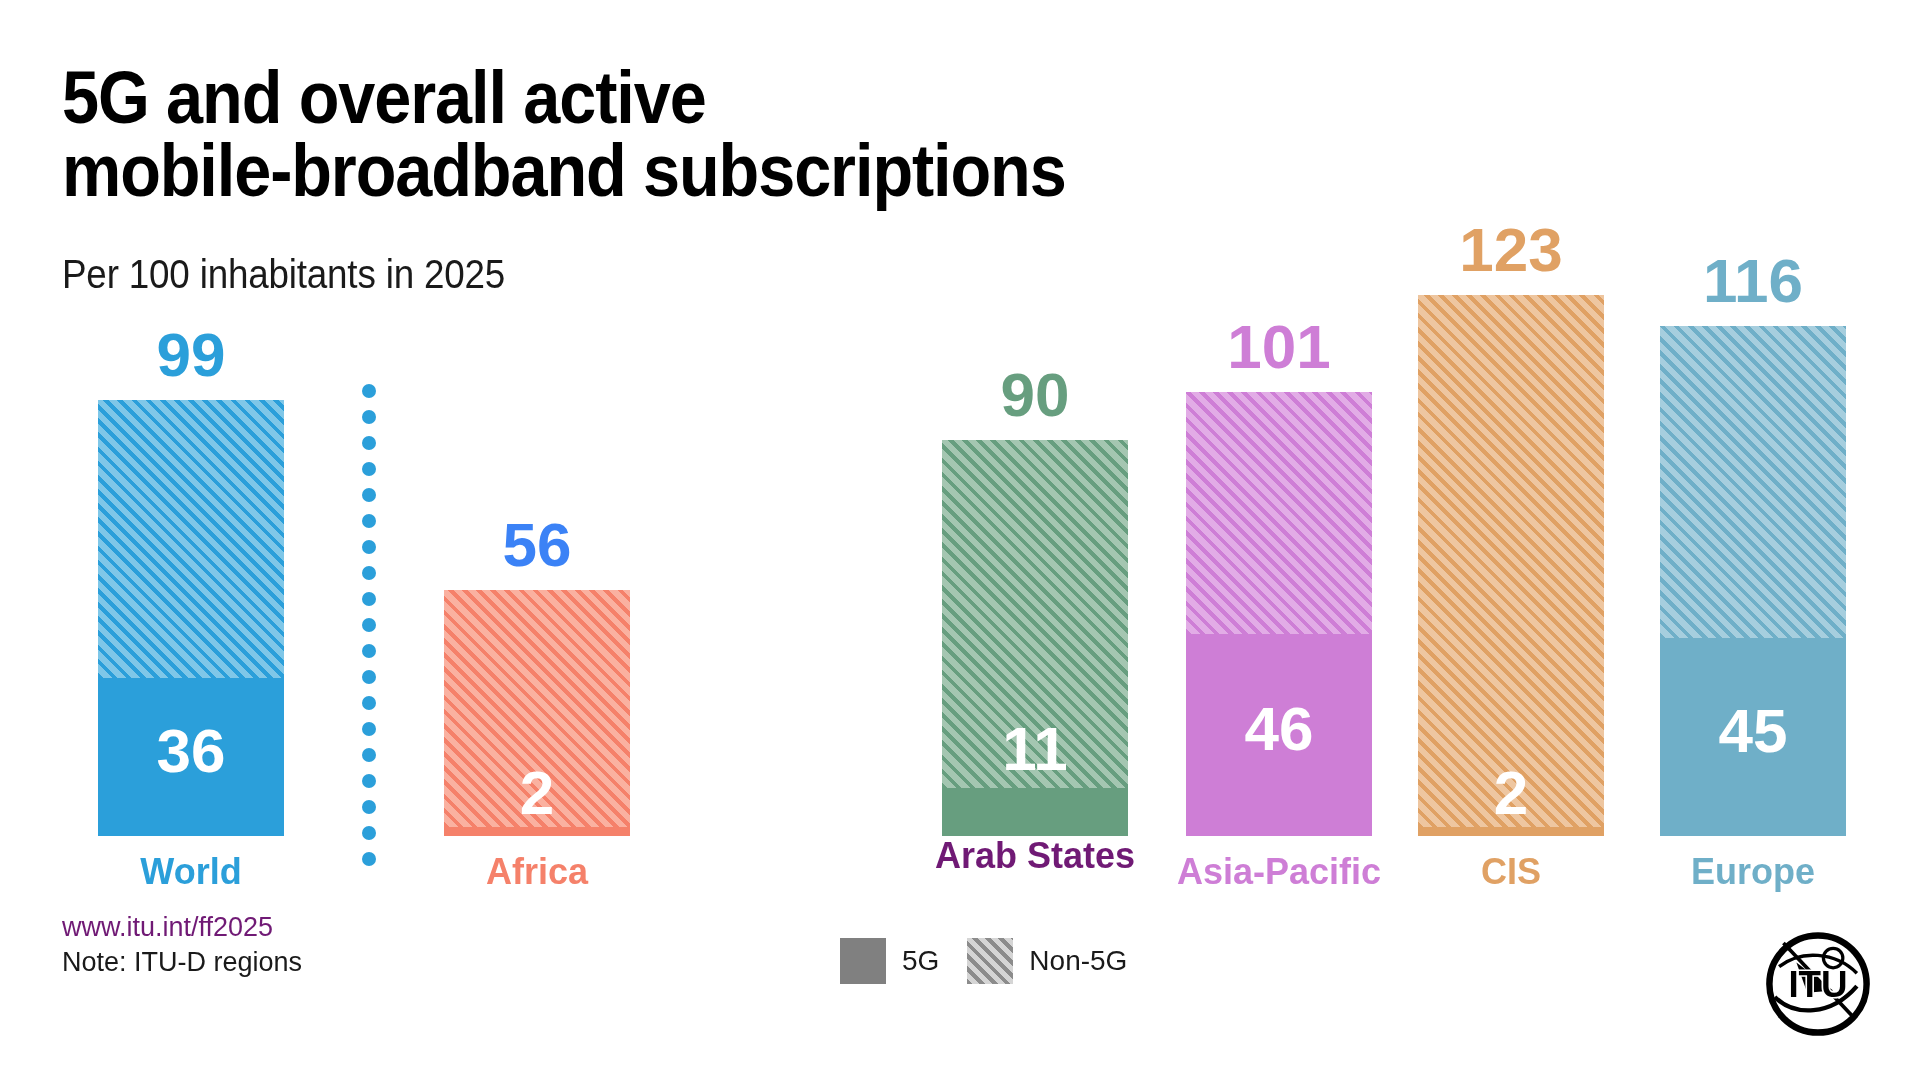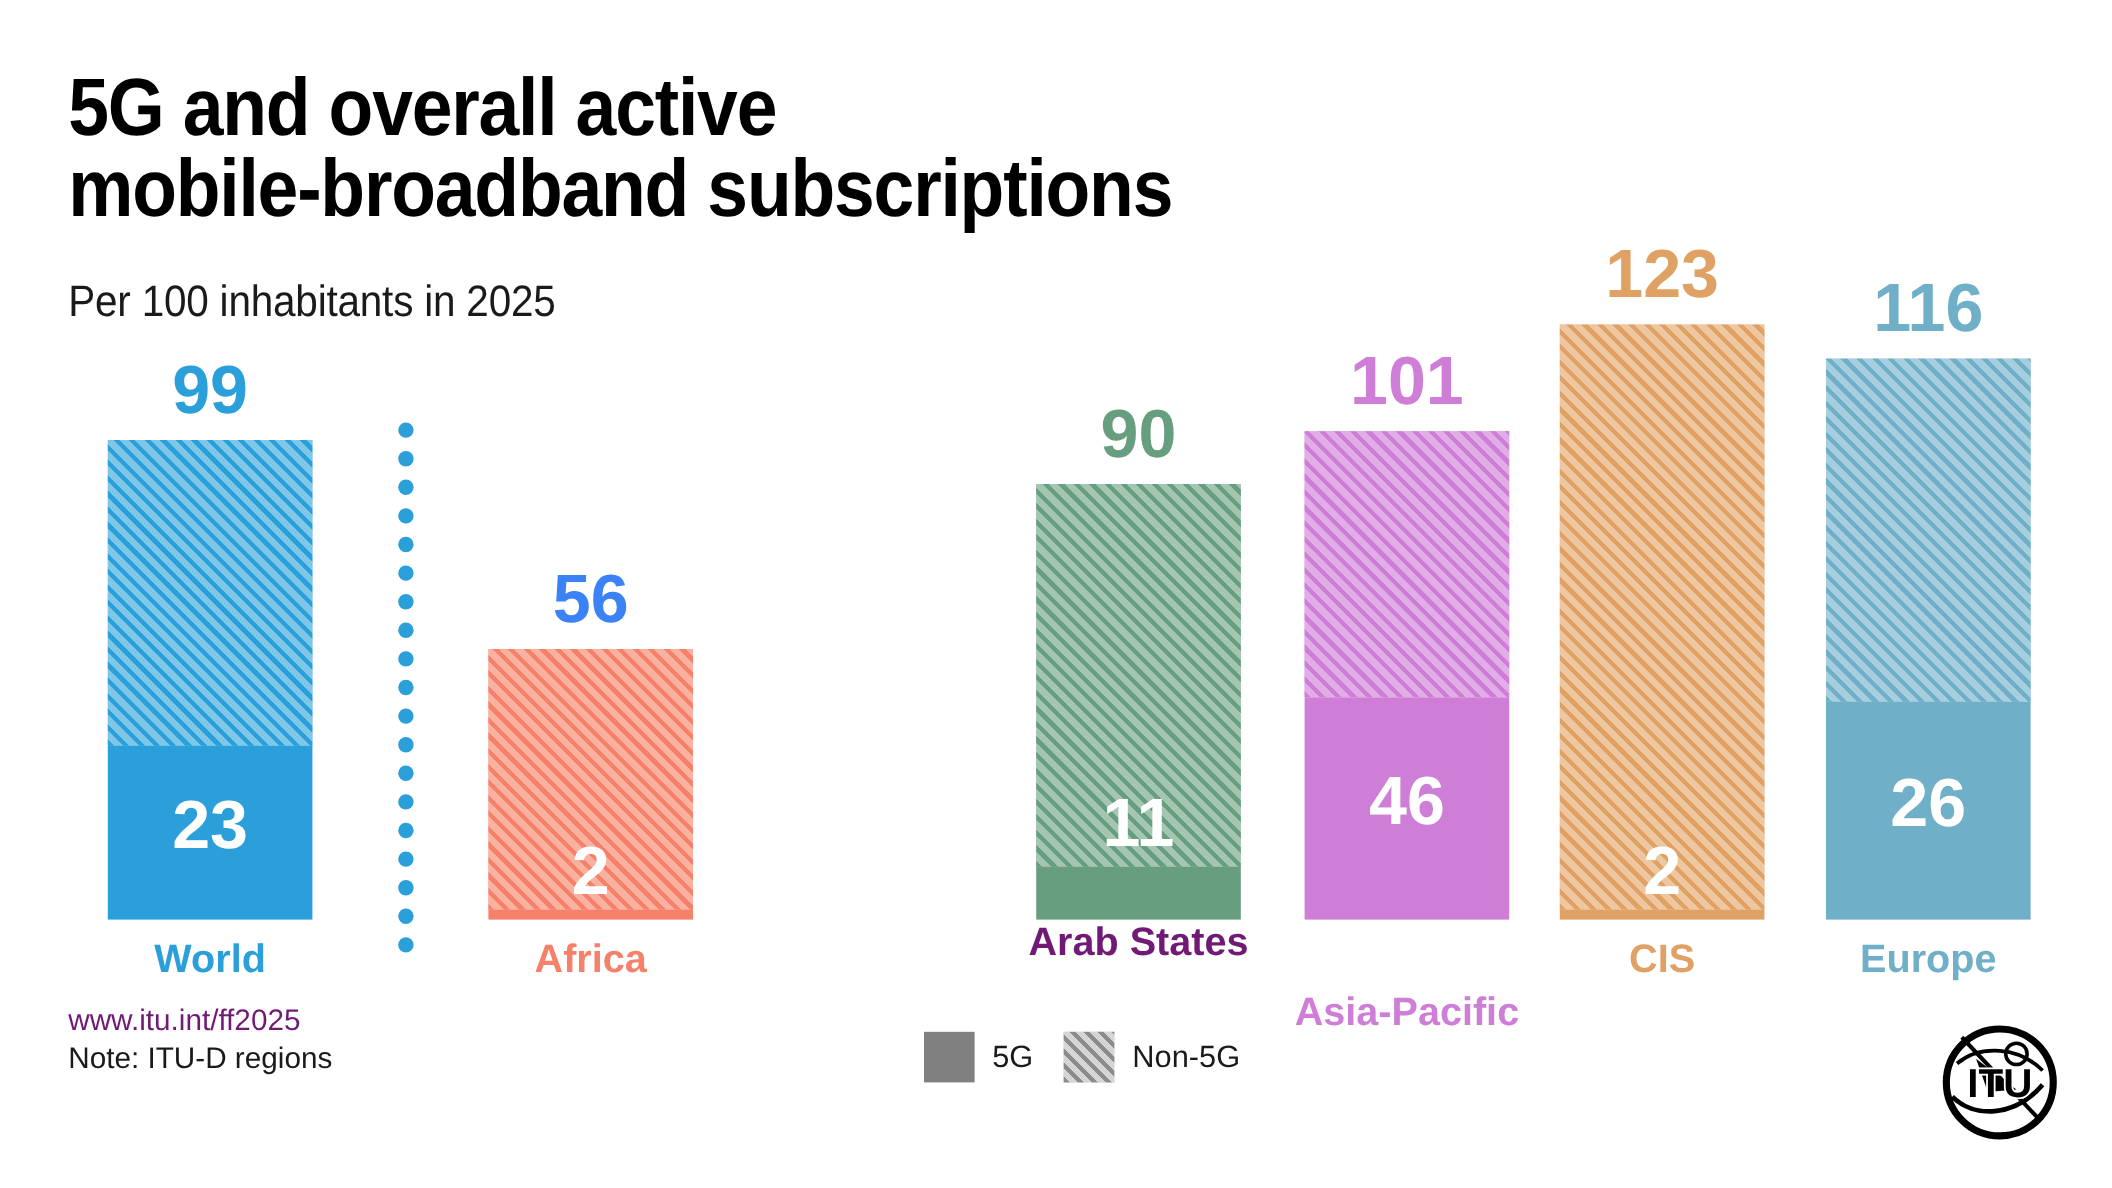--- a/index.html
+++ b/index.html
@@ -112,21 +112,21 @@
         <span class="dot" style="top: 416px; background-color: rgb(43, 159, 218);"></span>
         <span class="dot" style="top: 442px; background-color: rgb(43, 159, 218);"></span>
         <span class="dot" style="top: 468px; background-color: rgb(43, 159, 218);"></span>
       </div>
   <div class="bar-group" style="left: 98px; width: 186px; top: 0px; height: 1080px;">
         <div class="bar-stack" style="left: 0px; top: 400.4px; width: 186px; height: 435.6px;">
           <div class="seg seg-nonfive" style="height: 277.2px; background-color: rgb(127, 199, 232); background-image: repeating-linear-gradient(45deg, rgb(43, 159, 218) 0px, rgb(43, 159, 218) 4px, rgb(127, 199, 232) 4px, rgb(127, 199, 232) 10px);"></div>
           <div class="seg seg-five" style="height: 158.4px; background-color: rgb(43, 159, 218);"></div>
         </div>
         <div class="total-label" style="color: rgb(43, 159, 218); top: 324.4px;">99</div>
-        <div class="five-label" style="top: 719.8px;">23</div>
+        <div class="five-label" style="top: 719.8px;">36</div>
         <div class="cat-label" style="color: rgb(43, 159, 218); top: 854px;">World</div>
       </div>
       <div class="bar-group" style="left: 444px; width: 186px; top: 0px; height: 1080px;">
         <div class="bar-stack" style="left: 0px; top: 589.6px; width: 186px; height: 246.4px;">
           <div class="seg seg-nonfive" style="height: 237.6px; background-color: rgb(250, 177, 160); background-image: repeating-linear-gradient(45deg, rgb(245, 129, 106) 0px, rgb(245, 129, 106) 4px, rgb(250, 177, 160) 4px, rgb(250, 177, 160) 10px);"></div>
           <div class="seg seg-five" style="height: 8.8px; background-color: rgb(245, 129, 106);"></div>
         </div>
         <div class="total-label" style="color: #3b82f6; top: 513.6px;">56</div>
         <div class="five-label" style="top: 762px;">2</div>
         <div class="cat-label" style="color: rgb(245, 129, 106); top: 854px;">Africa</div>
@@ -140,38 +140,38 @@
         <div class="five-label" style="top: 718px;">11</div>
         <div class="cat-label" style="color: #701a75; top: 838px;">Arab States</div>
       </div>
       <div class="bar-group" style="left: 1186px; width: 186px; top: 0px; height: 1080px;">
         <div class="bar-stack" style="left: 0px; top: 391.6px; width: 186px; height: 444.4px;">
           <div class="seg seg-nonfive" style="height: 242px; background-color: rgb(226, 172, 230); background-image: repeating-linear-gradient(45deg, rgb(206, 126, 214) 0px, rgb(206, 126, 214) 4px, rgb(226, 172, 230) 4px, rgb(226, 172, 230) 10px);"></div>
           <div class="seg seg-five" style="height: 202.4px; background-color: rgb(206, 126, 214);"></div>
         </div>
         <div class="total-label" style="color: rgb(206, 126, 214); top: 315.6px;">101</div>
         <div class="five-label" style="top: 697.8px;">46</div>
-        <div class="cat-label" style="color: rgb(206, 126, 214); top: 902px;">Asia-Pacific</div>
+        <div class="cat-label" style="color: rgb(206, 126, 214); top: 854px;">Asia-Pacific</div>
       </div>
       <div class="bar-group" style="left: 1418px; width: 186px; top: 0px; height: 1080px;">
         <div class="bar-stack" style="left: 0px; top: 294.8px; width: 186px; height: 541.2px;">
           <div class="seg seg-nonfive" style="height: 532.4px; background-color: rgb(238, 198, 160); background-image: repeating-linear-gradient(45deg, rgb(224, 161, 100) 0px, rgb(224, 161, 100) 4px, rgb(238, 198, 160) 4px, rgb(238, 198, 160) 10px);"></div>
           <div class="seg seg-five" style="height: 8.8px; background-color: rgb(224, 161, 100);"></div>
         </div>
         <div class="total-label" style="color: rgb(224, 161, 100); top: 218.8px;">123</div>
         <div class="five-label" style="top: 762px;">2</div>
         <div class="cat-label" style="color: rgb(224, 161, 100); top: 854px;">CIS</div>
       </div>
       <div class="bar-group" style="left: 1660px; width: 186px; top: 0px; height: 1080px;">
         <div class="bar-stack" style="left: 0px; top: 325.6px; width: 186px; height: 510.4px;">
           <div class="seg seg-nonfive" style="height: 312.4px; background-color: rgb(166, 206, 222); background-image: repeating-linear-gradient(45deg, rgb(111, 175, 200) 0px, rgb(111, 175, 200) 4px, rgb(166, 206, 222) 4px, rgb(166, 206, 222) 10px);"></div>
           <div class="seg seg-five" style="height: 198px; background-color: rgb(111, 175, 200);"></div>
         </div>
         <div class="total-label" style="color: rgb(111, 175, 200); top: 249.6px;">116</div>
-        <div class="five-label" style="top: 700px;">26</div>
+        <div class="five-label" style="top: 700px;">45</div>
         <div class="cat-label" style="color: rgb(111, 175, 200); top: 854px;">Europe</div>
       </div>
     </div>
 
   <div class="source-block">
     <div class="source-line src-link">www.itu.int/ff2025</div>
     <div class="source-line">Note: ITU-D regions</div>
   </div>
 
   <div class="legend">

